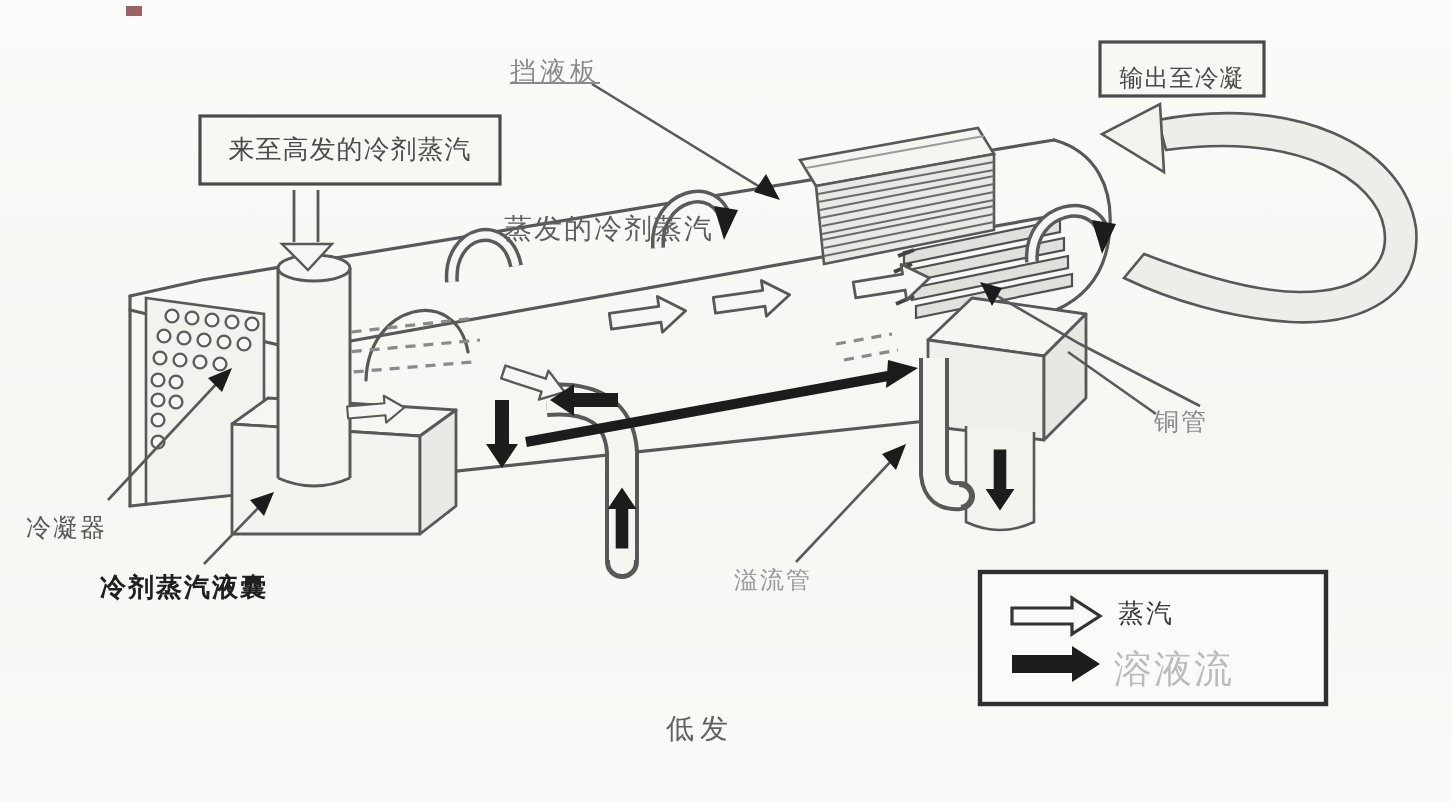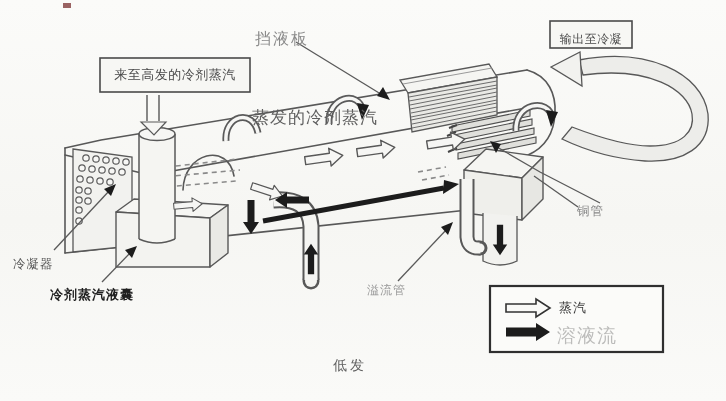--- a/index.html
+++ b/index.html
@@ -196,25 +196,25 @@
 
   <g>
     <rect x="490" y="286" width="173" height="66" fill="#fbfbf9" stroke="#2f2f2f" stroke-width="2.2"></rect>
     <polygon points="-22,-4 8,-4 8,-9 22,0 8,9 8,4 -22,4" transform="translate(528,308)" fill="#f9f9f7" stroke="#333" stroke-width="1.6"></polygon>
     <polygon points="-22,-4.5 8,-4.5 8,-9 22,0 8,9 8,4.5 -22,4.5" transform="translate(528,332)" fill="#1c1c1c"></polygon>
   </g>
 </svg>
 
 <div class="lbl-box" style="left:100px;top:58px;width:150px;height:34px;font-size:13px;">来至高发的冷剂蒸汽</div>
 
-<div class="lbl" style="left:255px;top:29px;font-size:16px;color:#8a8a8a;letter-spacing:2px;">挡液板</div>
+<div class="lbl" style="left:255px;top:29px;font-size:13px;color:#8a8a8a;letter-spacing:2px;text-decoration:underline;">挡液板</div>
 
 <div class="lbl-box" style="left:550px;top:21px;width:82px;height:37px;font-size:12px;">输出至冷凝</div>
 
-<div class="lbl" style="left:252px;top:107px;font-size:17px;color:#5f5f5f;">蒸发的冷剂蒸汽</div>
+<div class="lbl" style="left:252px;top:107px;font-size:14px;color:#5f5f5f;">蒸发的冷剂蒸汽</div>
 
 <div class="lbl" style="left:13px;top:256px;font-size:12.5px;color:#555;">冷凝器</div>
 
 <div class="lbl" style="left:50px;top:287px;font-size:13px;color:#1f1f1f;font-weight:bold;">冷剂蒸汽液囊</div>
 
 <div class="lbl" style="left:367px;top:283px;font-size:12px;color:#999;text-align:right;">溢流管</div>
 
 <div class="lbl" style="left:577px;top:203px;font-size:12.5px;color:#8a8a8a;">铜管</div>
 
 <div class="lbl" style="left:333px;top:336px;font-size:14px;color:#606060;font-weight:400;letter-spacing:3px;margin-top:21px;">低发</div>

